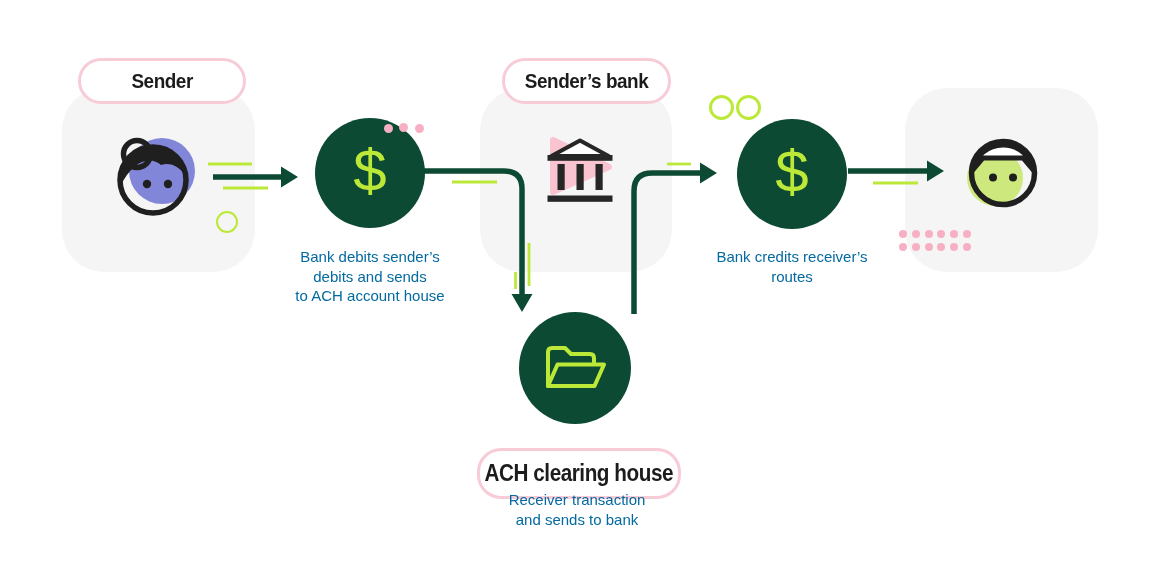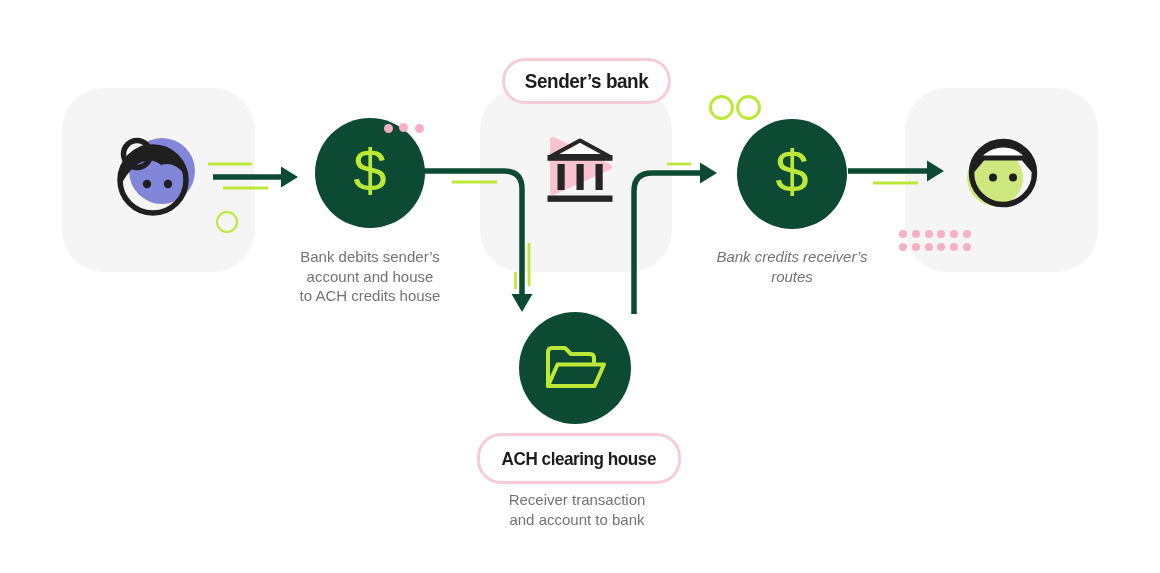--- a/index.html
+++ b/index.html
@@ -10,31 +10,31 @@
   .card{
     position:absolute;background:#f5f5f5;border-radius:42px;z-index:1;
   }
   .pill{
     position:absolute;background:#ffffff;border:3px solid #f8ccd6;border-radius:24px;
     display:flex;align-items:center;justify-content:center;z-index:5;
     color:#1c1c1c;font-weight:700;
   }
   .pill span{display:inline-block;transform:scaleX(.9);letter-spacing:-.5px;white-space:nowrap;}
   .pill.small{font-size:21px;}
-  .pill.large{font-size:19px;}
+  .pill.large{font-size:23px;margin-top:15px;}
   .money-circle{
     position:absolute;background:#0c4a34;border-radius:50%;z-index:4;
     display:flex;align-items:center;justify-content:center;
   }
   .dollar{
     color:#bce937;font-size:60px;font-weight:400;line-height:1;
     transform:translateY(-2px);
   }
   .caption{
-    position:absolute;width:230px;text-align:center;color:#737373;
+    position:absolute;width:230px;text-align:center;color:#0369a1;
     font-size:15px;line-height:19.5px;z-index:5;
   }
   .ring{position:absolute;border-radius:50%;background:transparent;z-index:2;}
   .ring.thin{border:2.5px solid #bce937;}
   .ring.thick{border:3px solid #bce937;}
   .dot{position:absolute;border-radius:50%;background:#f7b0c3;z-index:6;}
   .dot-grid{position:absolute;display:flex;flex-direction:column;gap:5px;z-index:2;}
   .dot-grid .row{display:flex;gap:4.8px;}
   .dot-grid .gdot{width:8px;height:8px;border-radius:50%;background:#f7b0c3;}
   .icon-svg{position:absolute;z-index:4;}
@@ -137,34 +137,37 @@
   </svg>
 
   <svg class="icon-svg" style="left:955px;top:130px;" width="100" height="100" viewBox="0 0 100 100">
     <circle cx="40" cy="48" r="28" fill="#cde97e"></circle>
     <path d="M 17,41 A 31.5,31.5 0 0 1 79,41 L 68,28 L 28,28 Z" fill="#ffffff" stroke="#1f1f1f" stroke-width="5" stroke-linejoin="round"></path>
     <circle cx="48" cy="43" r="31.5" fill="none" stroke="#1f1f1f" stroke-width="5.5"></circle>
     <circle cx="38" cy="47.5" r="4" fill="#1f1f1f"></circle>
     <circle cx="58" cy="47.5" r="4" fill="#1f1f1f"></circle>
   </svg>
 
+  <div class="pill small" style="left:78px;top:58px;width:162px;height:40px;">
+    <span>Sender</span>
+  </div>
   <div class="pill small" style="left:502px;top:58px;width:163px;height:40px;">
     <span>Sender’s bank</span>
   </div>
   <div class="pill large" style="left:477px;top:433px;width:198px;height:45px;">
     <span>ACH clearing house</span>
   </div>
 
   <div class="caption" style="left:255px;top:247px;">
     <div>Bank debits sender’s</div>
-    <div>account and house</div>
-    <div>to ACH credits house</div>
+    <div>debits and sends</div>
+    <div>to ACH account house</div>
   </div>
-  <div class="caption" style="left:677px;top:247px;font-style:italic;">
+  <div class="caption" style="left:677px;top:247px;">
     <div>Bank credits receiver’s</div>
     <div>routes</div>
   </div>
   <div class="caption" style="left:462px;top:490px;">
     <div>Receiver transaction</div>
-    <div>and account to bank</div>
+    <div>and sends to bank</div>
   </div>
 
 </div>
 
 </body></html>

